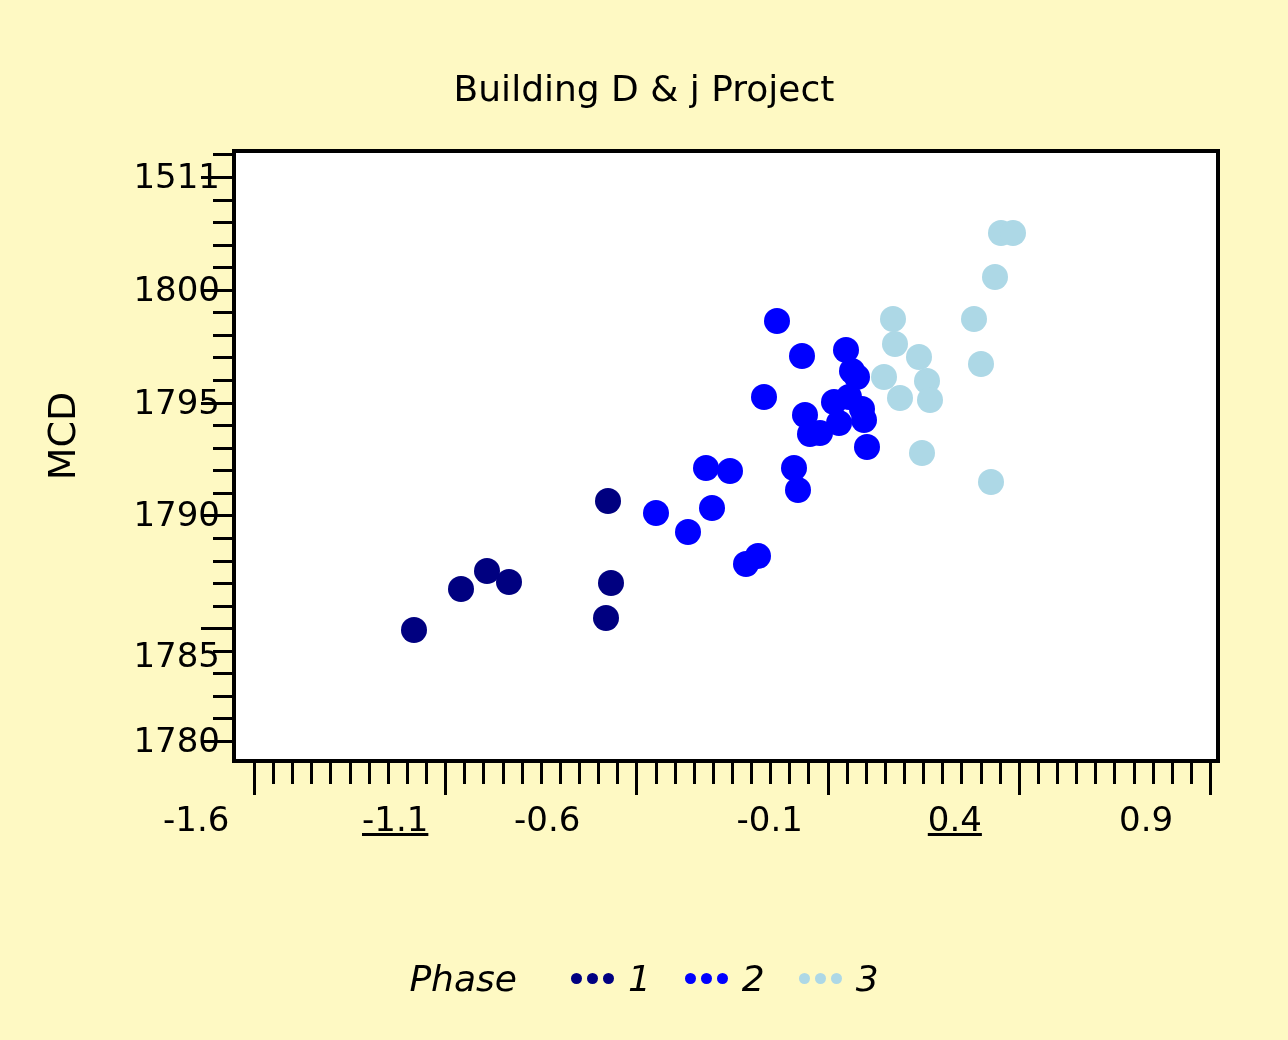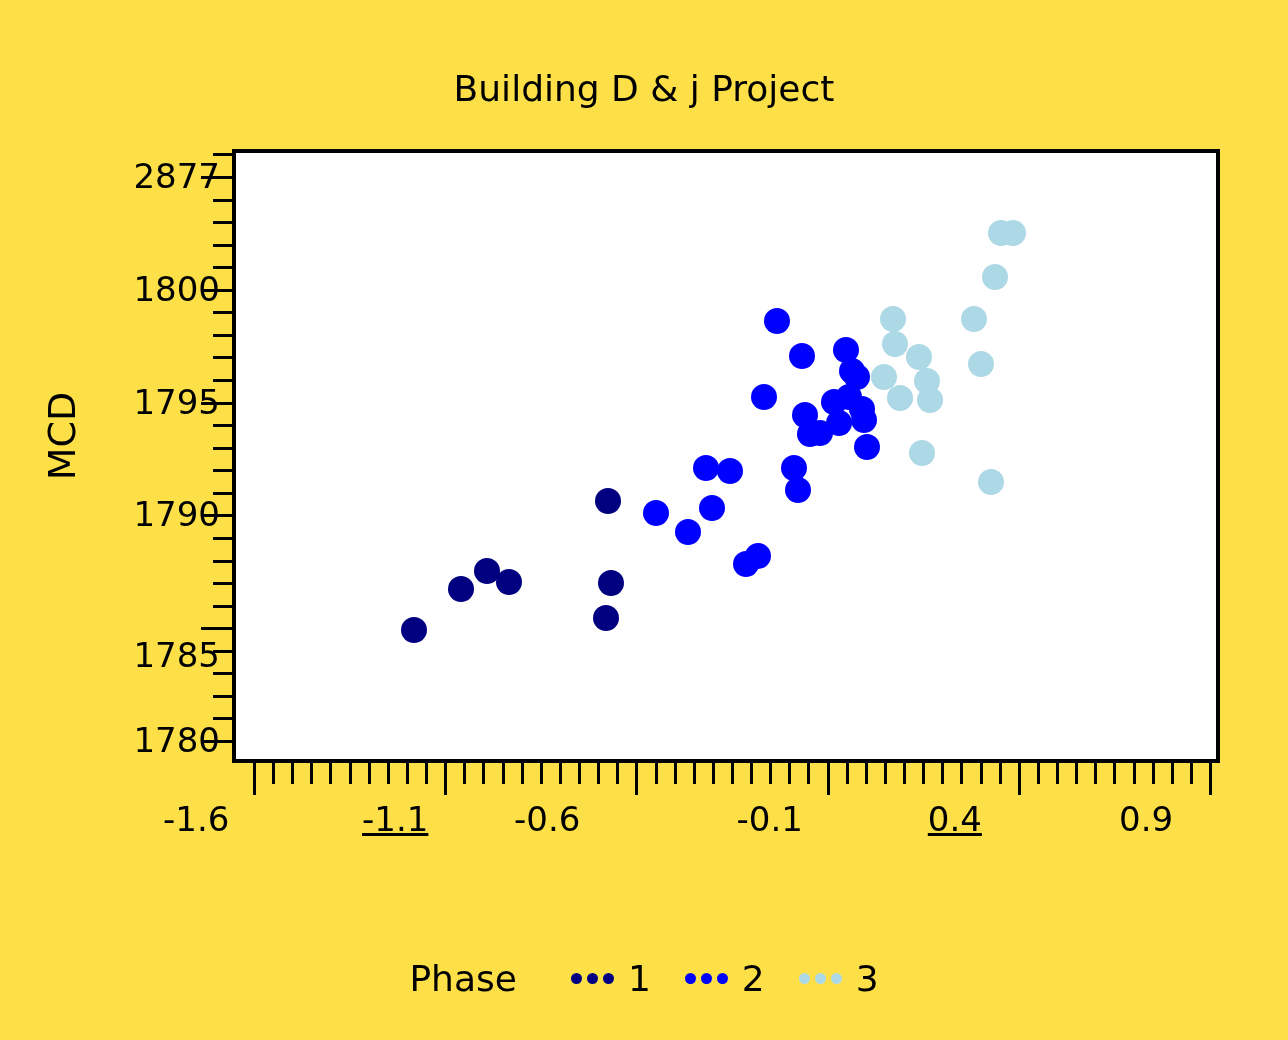--- a/index.html
+++ b/index.html
@@ -13,21 +13,21 @@
     height: 1040px;
     font-family: "DejaVu Sans", sans-serif;
     color: #000000;
     overflow: hidden;
   }
 
   #figure {
     position: relative;
     width: 1288px;
     height: 1040px;
-    background: #fde047;
+    background: #fef9c3;
   }
 
   
   #chart-title {
     position: absolute;
     left: 0;
     top: 68px;
     width: 1288px;
     text-align: center;
     font-size: 36px;
@@ -132,20 +132,21 @@
   
   #legend {
     position: absolute;
     left: 0;
     top: 958px;
     width: 1288px;
     display: flex;
     justify-content: center;
     align-items: center;
     gap: 12px;
+    font-style: italic;
   }
   #legend-title {
     font-size: 36px;
     white-space: nowrap;
     margin-right: 42px;
   }
   .legend-entry {
     display: flex;
     align-items: center;
     margin-right: 34px;
@@ -200,21 +201,21 @@
       <div class="y-tick-minor" style="top: 356.48px;"></div>
       <div class="y-tick-minor" style="top: 333.92px;"></div>
       <div class="y-tick-minor" style="top: 311.36px;"></div>
       <div class="y-tick-minor" style="top: 266.24px;"></div>
       <div class="y-tick-minor" style="top: 243.68px;"></div>
       <div class="y-tick-minor" style="top: 221.12px;"></div>
       <div class="y-tick-minor" style="top: 198.56px;"></div>
       <div class="y-tick-minor" style="top: 153.44px;"></div>
     </div>
   <div id="y-axis-tick-labels">
-      <div class="y-tick-label" style="top: 159px;">2877</div>
+      <div class="y-tick-label" style="top: 159px;">1511</div>
       <div class="y-tick-label" style="top: 271.8px;">1800</div>
       <div class="y-tick-label" style="top: 384.6px;">1795</div>
       <div class="y-tick-label" style="top: 497.4px;">1790</div>
       <div class="y-tick-label" style="top: 610.2px; margin-top: 28px;">1785</div>
       <div class="y-tick-label" style="top: 723px;">1780</div>
     </div>
 
   <div id="plot-area">
     <div id="points-layer">
         <div class="data-point" style="background: rgb(0, 0, 128); left: 177.784px; top: 477.072px;"></div>

